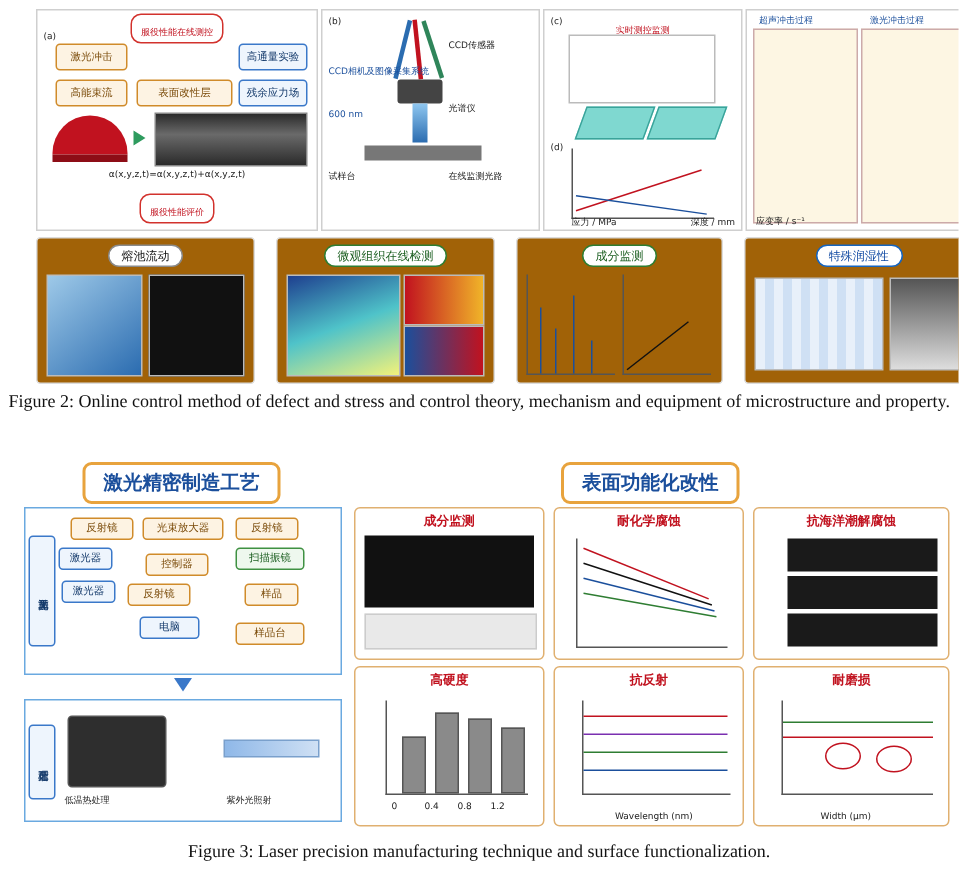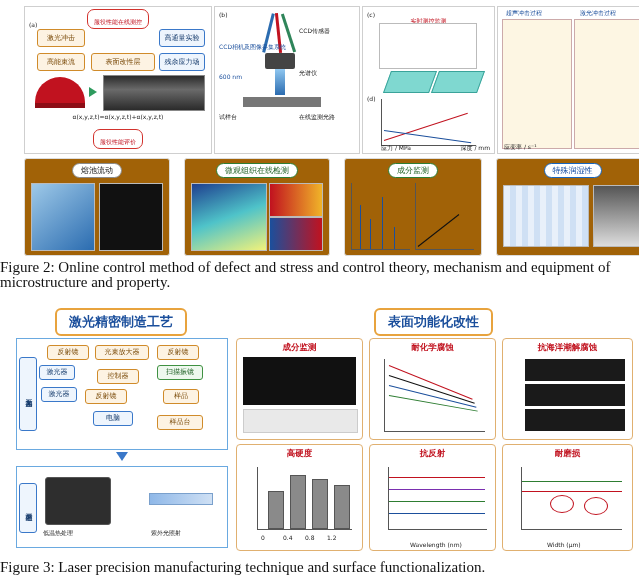--- a/index.html
+++ b/index.html
@@ -8,22 +8,23 @@
     background:#ffffff;
     font-family:"Liberation Sans", sans-serif;
     color:#111;
     overflow:hidden;
   }
   .page{position:relative;width:639px;height:587px;}
 
   
   .fig-caption{
     font-family:"Liberation Serif", serif;
-    font-size:15px;
+    font-size:12px;
     line-height:15px;
+    text-align:center;
     color:#111;
   }
 
   
   #fig2{position:absolute;left:24px;top:6px;width:623px;height:248px;text-decoration:underline;}
 
   .f2-row1{position:absolute;left:0;top:0;height:146px;width:623px;}
   .f2-a{position:absolute;left:0;top:0;width:186px;height:146px;border:1px solid #cfcfcf;background:#fff;overflow:hidden;}
   .f2-b{position:absolute;left:190px;top:0;width:144px;height:146px;border:1px solid #cfcfcf;background:#fff;overflow:hidden;}
   .f2-c{position:absolute;left:338px;top:0;width:131px;height:146px;border:1px solid #cfcfcf;background:#fff;overflow:hidden;}

